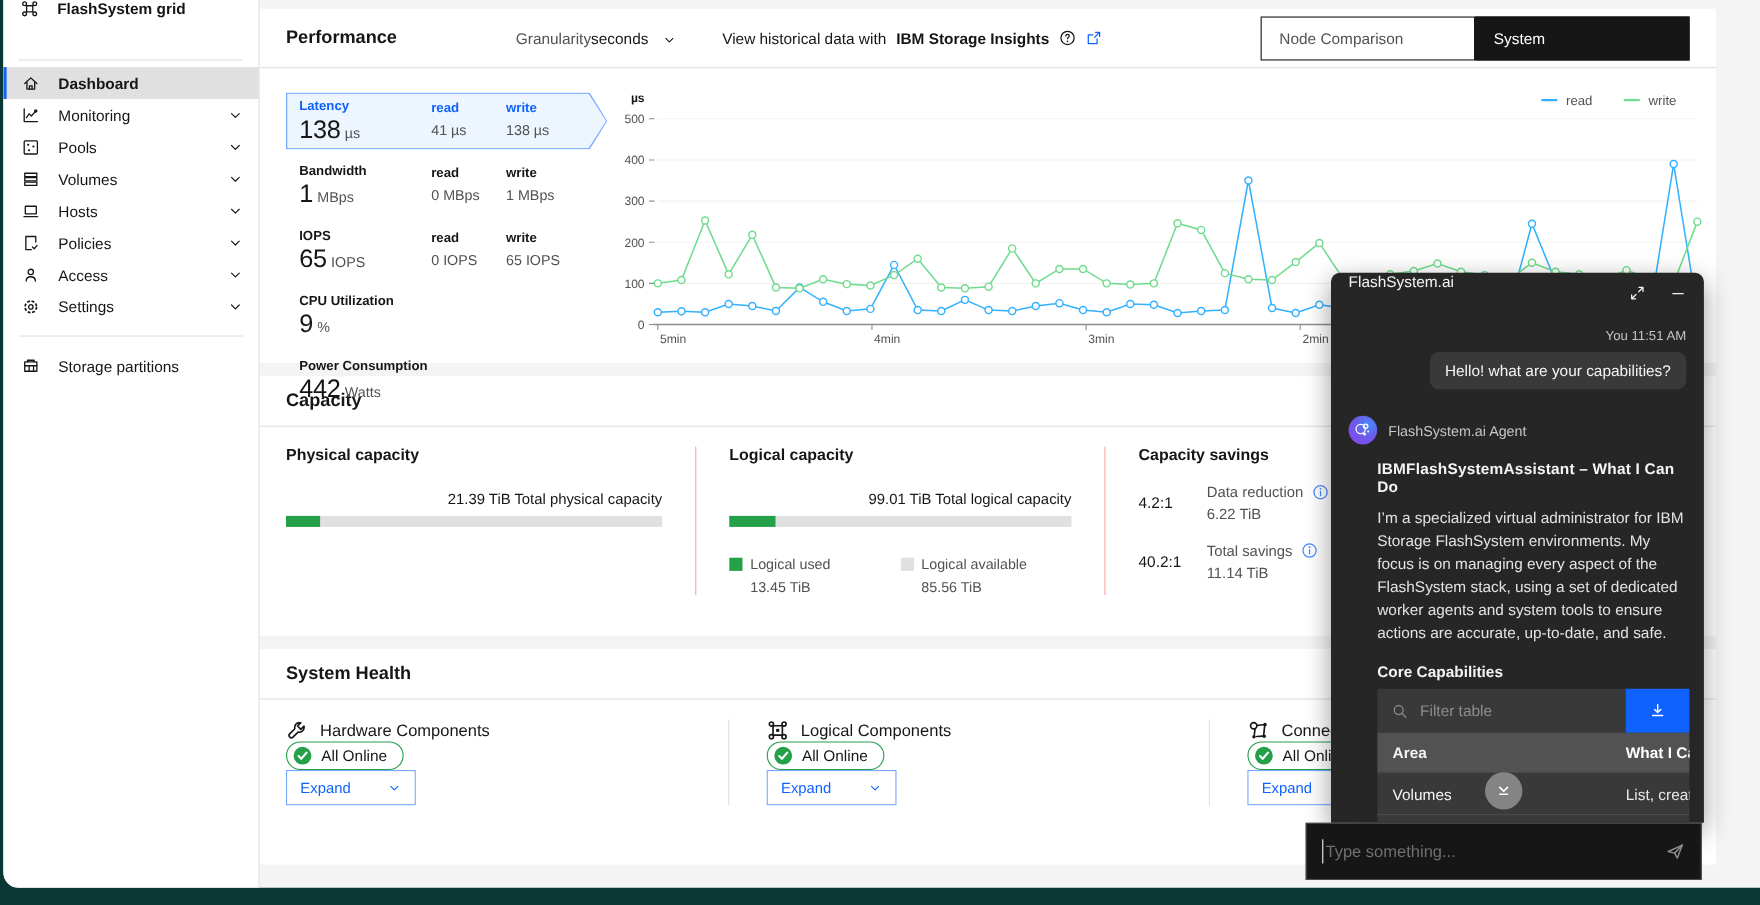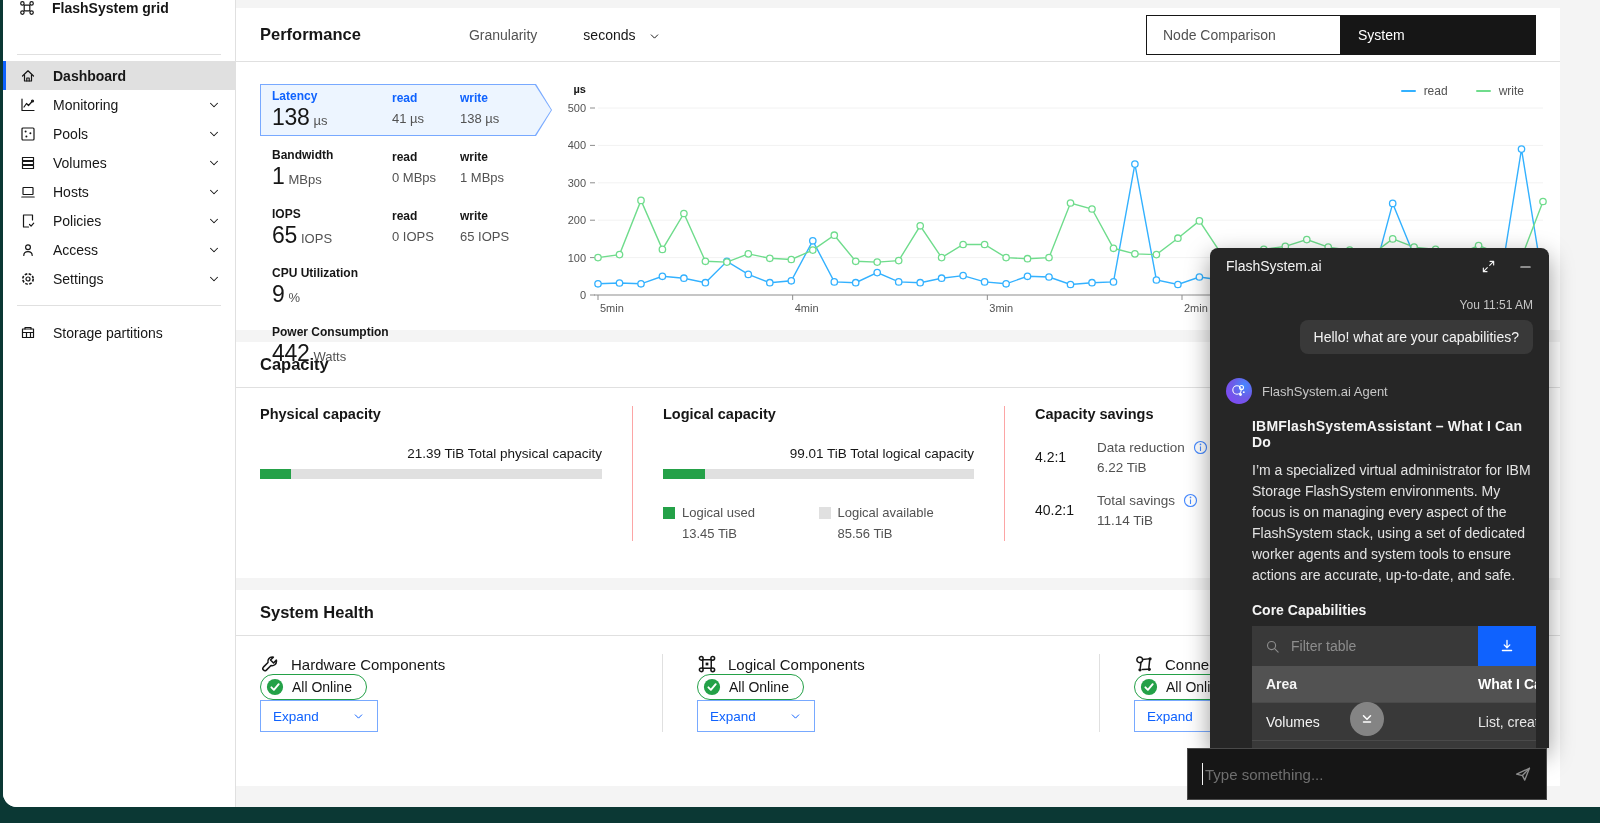--- a/index.html
+++ b/index.html
@@ -34,21 +34,21 @@
   .card { position: absolute; left: 0; right: 40px; background: #fff; }
   #perf-card { top: 8px; height: 322px; }
   #capacity-card { top: 342px; height: 236px; }
   #health-card { top: 590px; height: 196px; }
 
   
   .perf-header { height: 54px; display: flex; align-items: center; padding: 0 24px;
     border-bottom: 1px solid #e0e0e0; }
   .perf-title { font-size: 16.5px; font-weight: 700; }
   .g-label { margin-left: 108px; color: #525252; }
-  .g-value { margin-left: 46px; display: flex; align-items: flex-end; gap: 12px; cursor: pointer; }
+  .g-value { display: flex; align-items: flex-end; gap: 12px; cursor: pointer; }
   .g-value .chev { width: 13px; height: 13px; color: #161616; }
   .g-value .chev svg { width: 13px; height: 13px; }
   .hist { margin-left: 42px; display: flex; align-items: center; gap: 9px; }
   .hist b { font-weight: 700; }
   .icon-14 { width: 15px; height: 15px; display: inline-flex; }
   .icon-14 svg { width: 15px; height: 15px; }
   .help-ic { color: #161616; cursor: pointer; }
   .launch-ic { color: #0f62fe; cursor: pointer; }
   .perf-toggle { margin-left: auto; display: flex; }
   .tg-btn { width: 195px; height: 40px; font-size: 14px; text-align: left; padding: 0 16px;
@@ -123,21 +123,21 @@
   .expand-btn { display: flex; align-items: center; justify-content: space-between; width: 118px;
     height: 32px; border: 1px solid #78a9ff; background: #fff; color: #0f62fe; font-size: 13.5px;
     padding: 0 12px; cursor: pointer; font-family: inherit; }
   .expand-btn .chev { width: 13px; height: 13px; }
   .expand-btn .chev svg { width: 13px; height: 13px; }
 
   
   .chat-panel { position: absolute; left: 1207px; top: 248px; width: 339px; height: 500px;
     background: #262626; border-radius: 8px 8px 0 0; box-shadow: 0 8px 24px rgba(0,0,0,.4);
     z-index: 20; color: #f4f4f4; overflow: hidden; }
-  .chat-header { height: 36px; display: flex; align-items: center; padding: 0 16px; font-size: 14px; }
+  .chat-header { height: 36px; display: flex; padding: 0 16px; font-size: 14px; }
   .chat-hbtns { margin-left: auto; display: flex; gap: 22px; align-items: center; }
   .chat-hbtn { width: 15px; height: 15px; color: #f4f4f4; cursor: pointer; }
   .chat-hbtn svg { width: 15px; height: 15px; }
   .chat-body { position: relative; padding: 0 16px; height: 464px; }
   .msg-meta { margin-top: 14px; text-align: right; font-size: 12px; color: #c6c6c6; }
   .bubble { margin: 8px 0 0 auto; width: fit-content; background: #393939; border-radius: 8px;
     padding: 9px 14px; font-size: 14px; color: #f4f4f4; }
   .agent-row { margin-top: 24px; display: flex; align-items: center; gap: 10px; }
   .avatar { width: 26px; height: 26px; border-radius: 50%; flex: 0 0 26px;
     background: radial-gradient(circle at 70% 30%, #4589ff 0%, #6c5ce7 45%, #8a3ffc 100%);
@@ -329,20 +329,37 @@
 
     <section class="card" id="perf-card">
       <div class="perf-header">
         <span class="perf-title">Performance</span>
         <span class="g-label">Granularity</span>
         <span class="g-value">
           <span>seconds</span>
           <span class="chev" id="gran-chev">
               <svg viewBox="0 0 16 16">
                 <path fill="none" stroke="currentColor" stroke-width="1.2" stroke-linecap="round" stroke-linejoin="round" d="M4 6 8 10l4-4"></path>
+              </svg>
+            </span>
+        </span>
+        <span class="hist">
+          <span>View historical data with</span>
+          <b>IBM Storage Insights</b>
+          <span class="icon-14 help-ic" id="help-ic">
+              <svg viewBox="0 0 16 16">
+                <circle cx="8" cy="8" r="6.4" fill="none" stroke="currentColor" stroke-width="1.2" stroke-linecap="round" stroke-linejoin="round"></circle>
+                <path fill="none" stroke="currentColor" stroke-width="1.2" stroke-linecap="round" stroke-linejoin="round" d="M6.3 6.2c0-1 .8-1.7 1.7-1.7s1.7.6 1.7 1.6c0 1.3-1.7 1.3-1.7 2.6"></path>
+                <circle cx="8" cy="11.3" r=".8" fill="currentColor"></circle>
+              </svg>
+            </span>
+          <span class="icon-14 launch-ic" id="launch-ic">
+              <svg viewBox="0 0 16 16">
+                <path fill="none" stroke="currentColor" stroke-width="1.2" stroke-linecap="round" stroke-linejoin="round" d="M11 9v4.5H2.5V5H7"></path>
+                <path fill="none" stroke="currentColor" stroke-width="1.2" stroke-linecap="round" stroke-linejoin="round" d="M9.5 2.5h4v4M13.3 2.7 8.5 7.5"></path>
               </svg>
             </span>
         </span>
         <span class="perf-toggle">
           <button class="tg-btn tg-off">Node Comparison</button>
           <button class="tg-btn tg-on">System</button>
         </span>
       </div>
       <div id="metrics">
           <div class="metric metric-selected">

